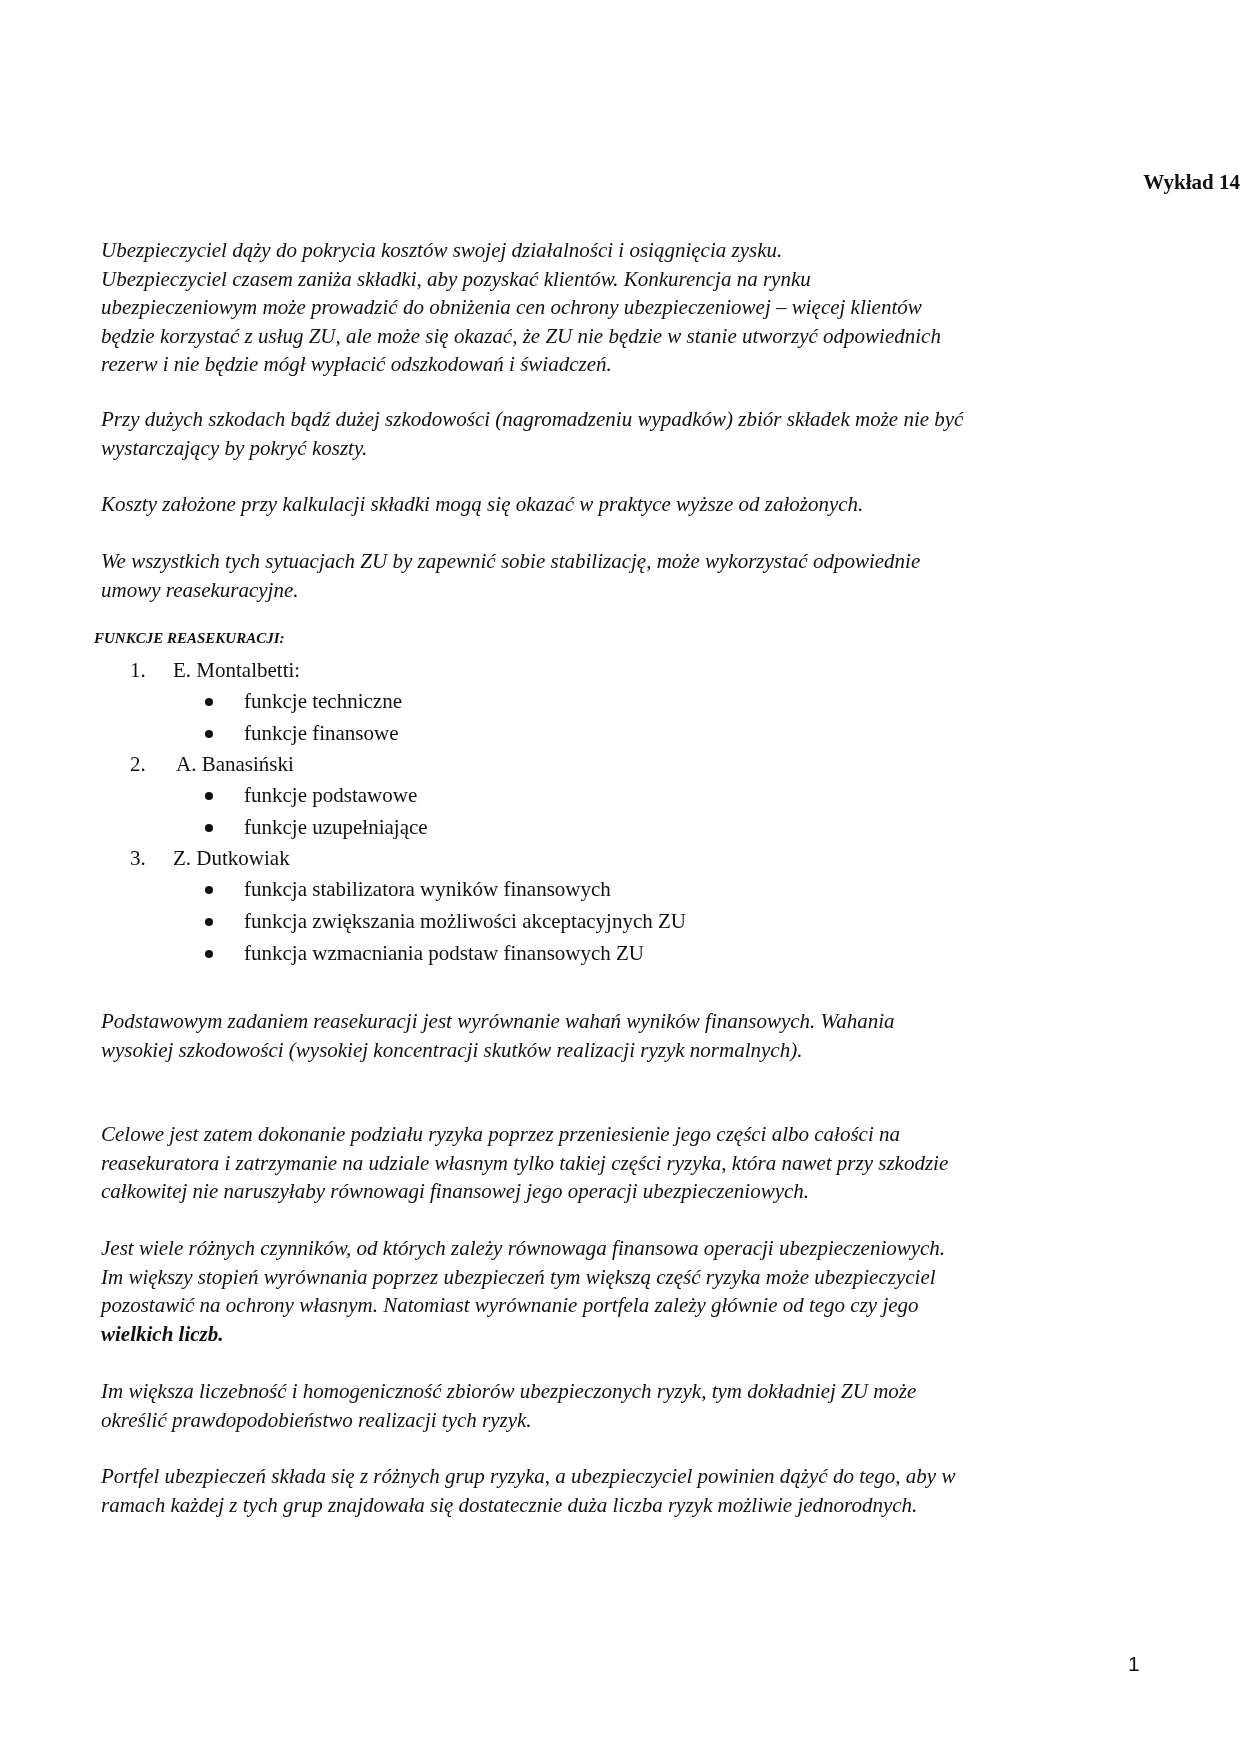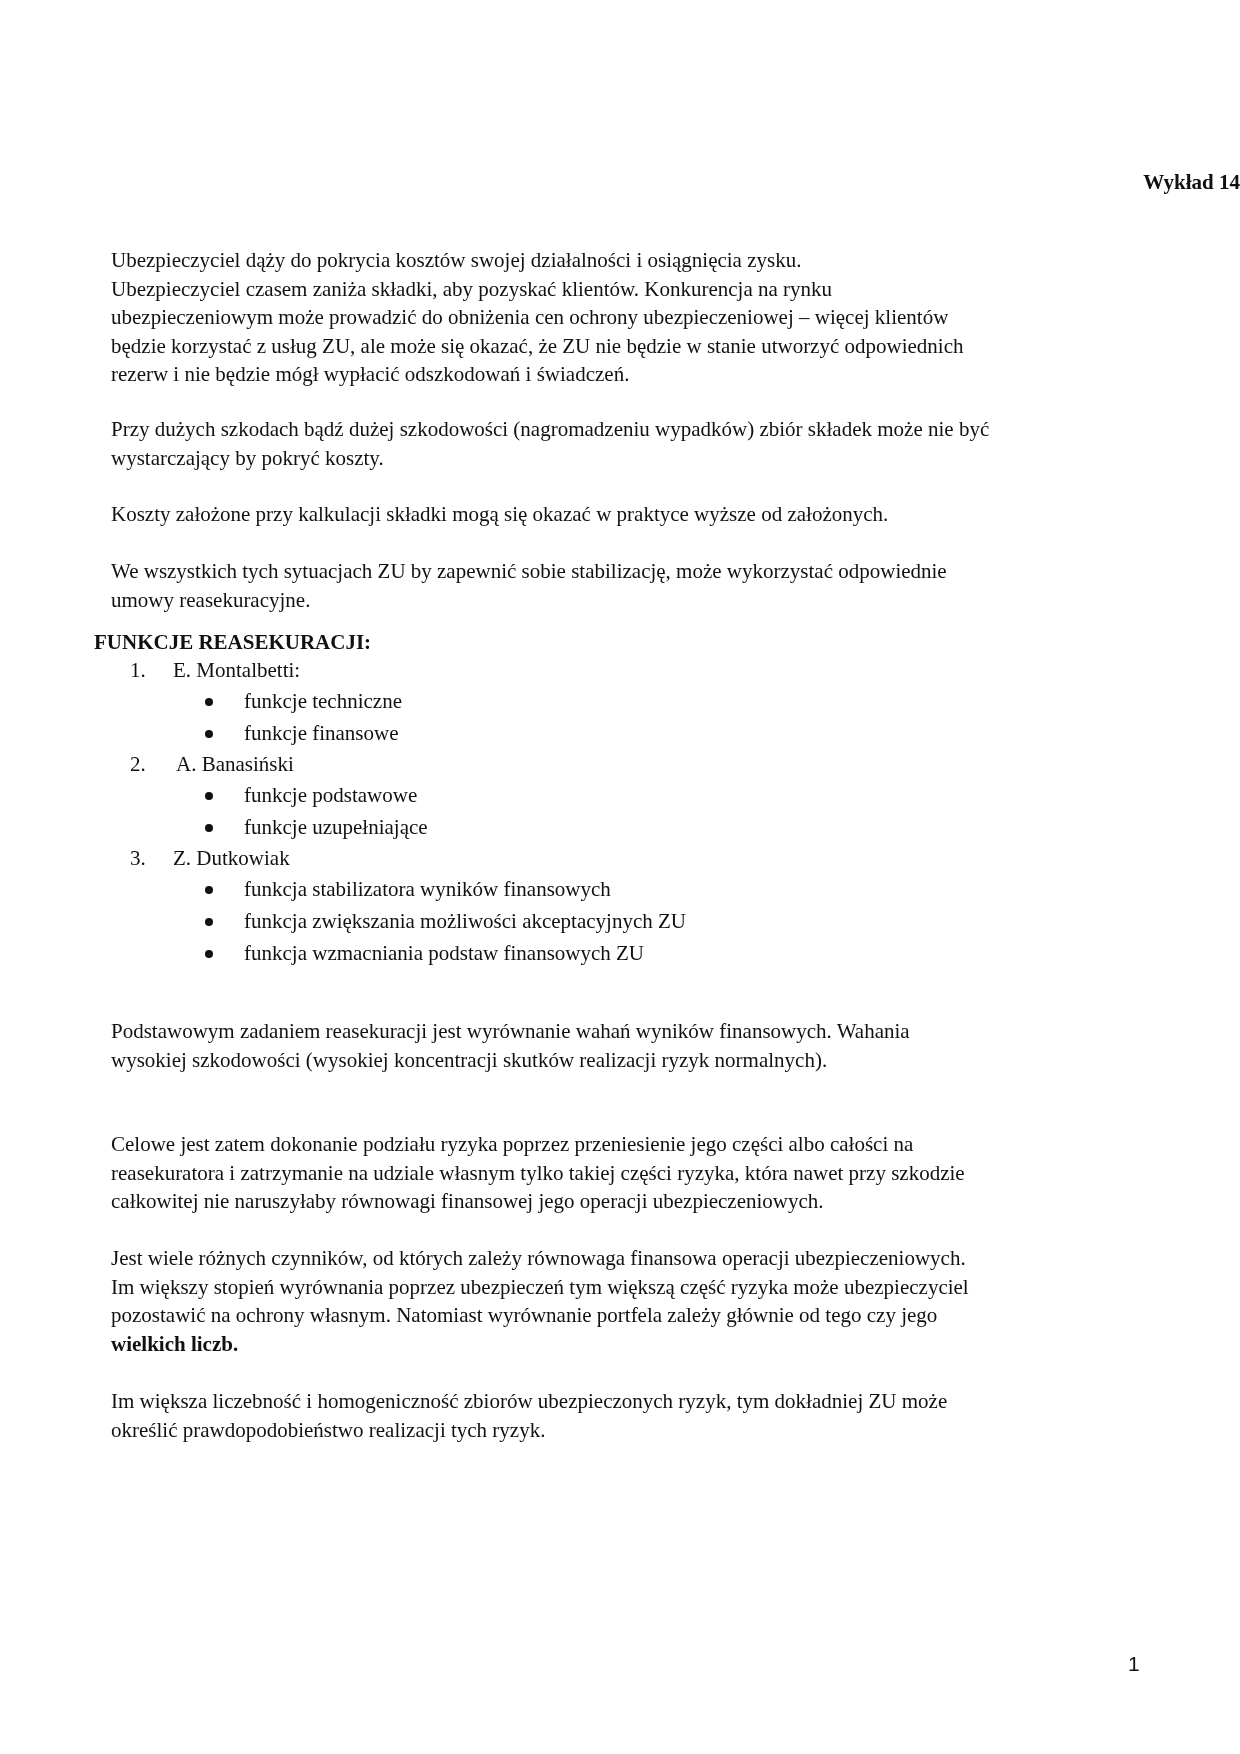--- a/index.html
+++ b/index.html
@@ -8,24 +8,24 @@
       font-family: "Liberation Serif", "DejaVu Serif", serif;
       color: #111;
     }
     .page { position: absolute; left: 0; top: 0; width: 1240px; height: 1754px; }
     .title {
       position: absolute; top: 170px; left: 0; width: 1240px; text-align: right;
       font-weight: bold; font-size: 21px;
     }
     .p {
       position: absolute; left: 94px; width: 1060px;
-      font-size: 21px; line-height: 28.5px; margin: 17px;
+      font-size: 21px; line-height: 28.5px; margin: 7px; font-style: italic;
     }
     .heading {
-      position: absolute; left: 94px; top: 630px; font-size: 21px; font-weight: bold;
+      position: absolute; left: 94px; top: 630px; font-size: 15px; font-weight: bold; font-style: italic;
     }
     .num {
       position: absolute; font-size: 21px; line-height: 28px;
     }
     .num .n { position: absolute; left: 130px; }
     .num .t { position: absolute; left: 173px; white-space: nowrap; }
     .bul { position: absolute; font-size: 21px; line-height: 28px; white-space: nowrap; }
     .bul .dot { position: absolute; left: 205px; top: 11px; width: 8px; height: 8px; background: #111; border-radius: 50%; }
     .bul .t { position: absolute; left: 244px; }
     .pagenum { position: absolute; left: 1128px; top: 1652px; font-family: "Liberation Sans", sans-serif; font-size: 21px; }
@@ -121,15 +121,19 @@
     <div>Im większy stopień wyrównania poprzez ubezpieczeń tym większą część ryzyka może ubezpieczyciel</div>
     <div>pozostawić na ochrony własnym. Natomiast wyrównanie portfela zależy głównie od tego czy jego</div>
     <div><b>wielkich liczb.</b></div>
   </div>
 
   <div class="p" style="top:1370px">
     <div>Im większa liczebność i homogeniczność zbiorów ubezpieczonych ryzyk, tym dokładniej ZU może</div>
     <div>określić prawdopodobieństwo realizacji tych ryzyk.</div>
   </div>
 
+  <div class="p" style="top:1455px">
+    <div>Portfel ubezpieczeń składa się z różnych grup ryzyka, a ubezpieczyciel powinien dążyć do tego, aby w</div>
+    <div>ramach każdej z tych grup znajdowała się dostatecznie duża liczba ryzyk możliwie jednorodnych.</div>
+  </div>
 
   <div class="pagenum">1</div>
 </div>
 
 </body></html>

